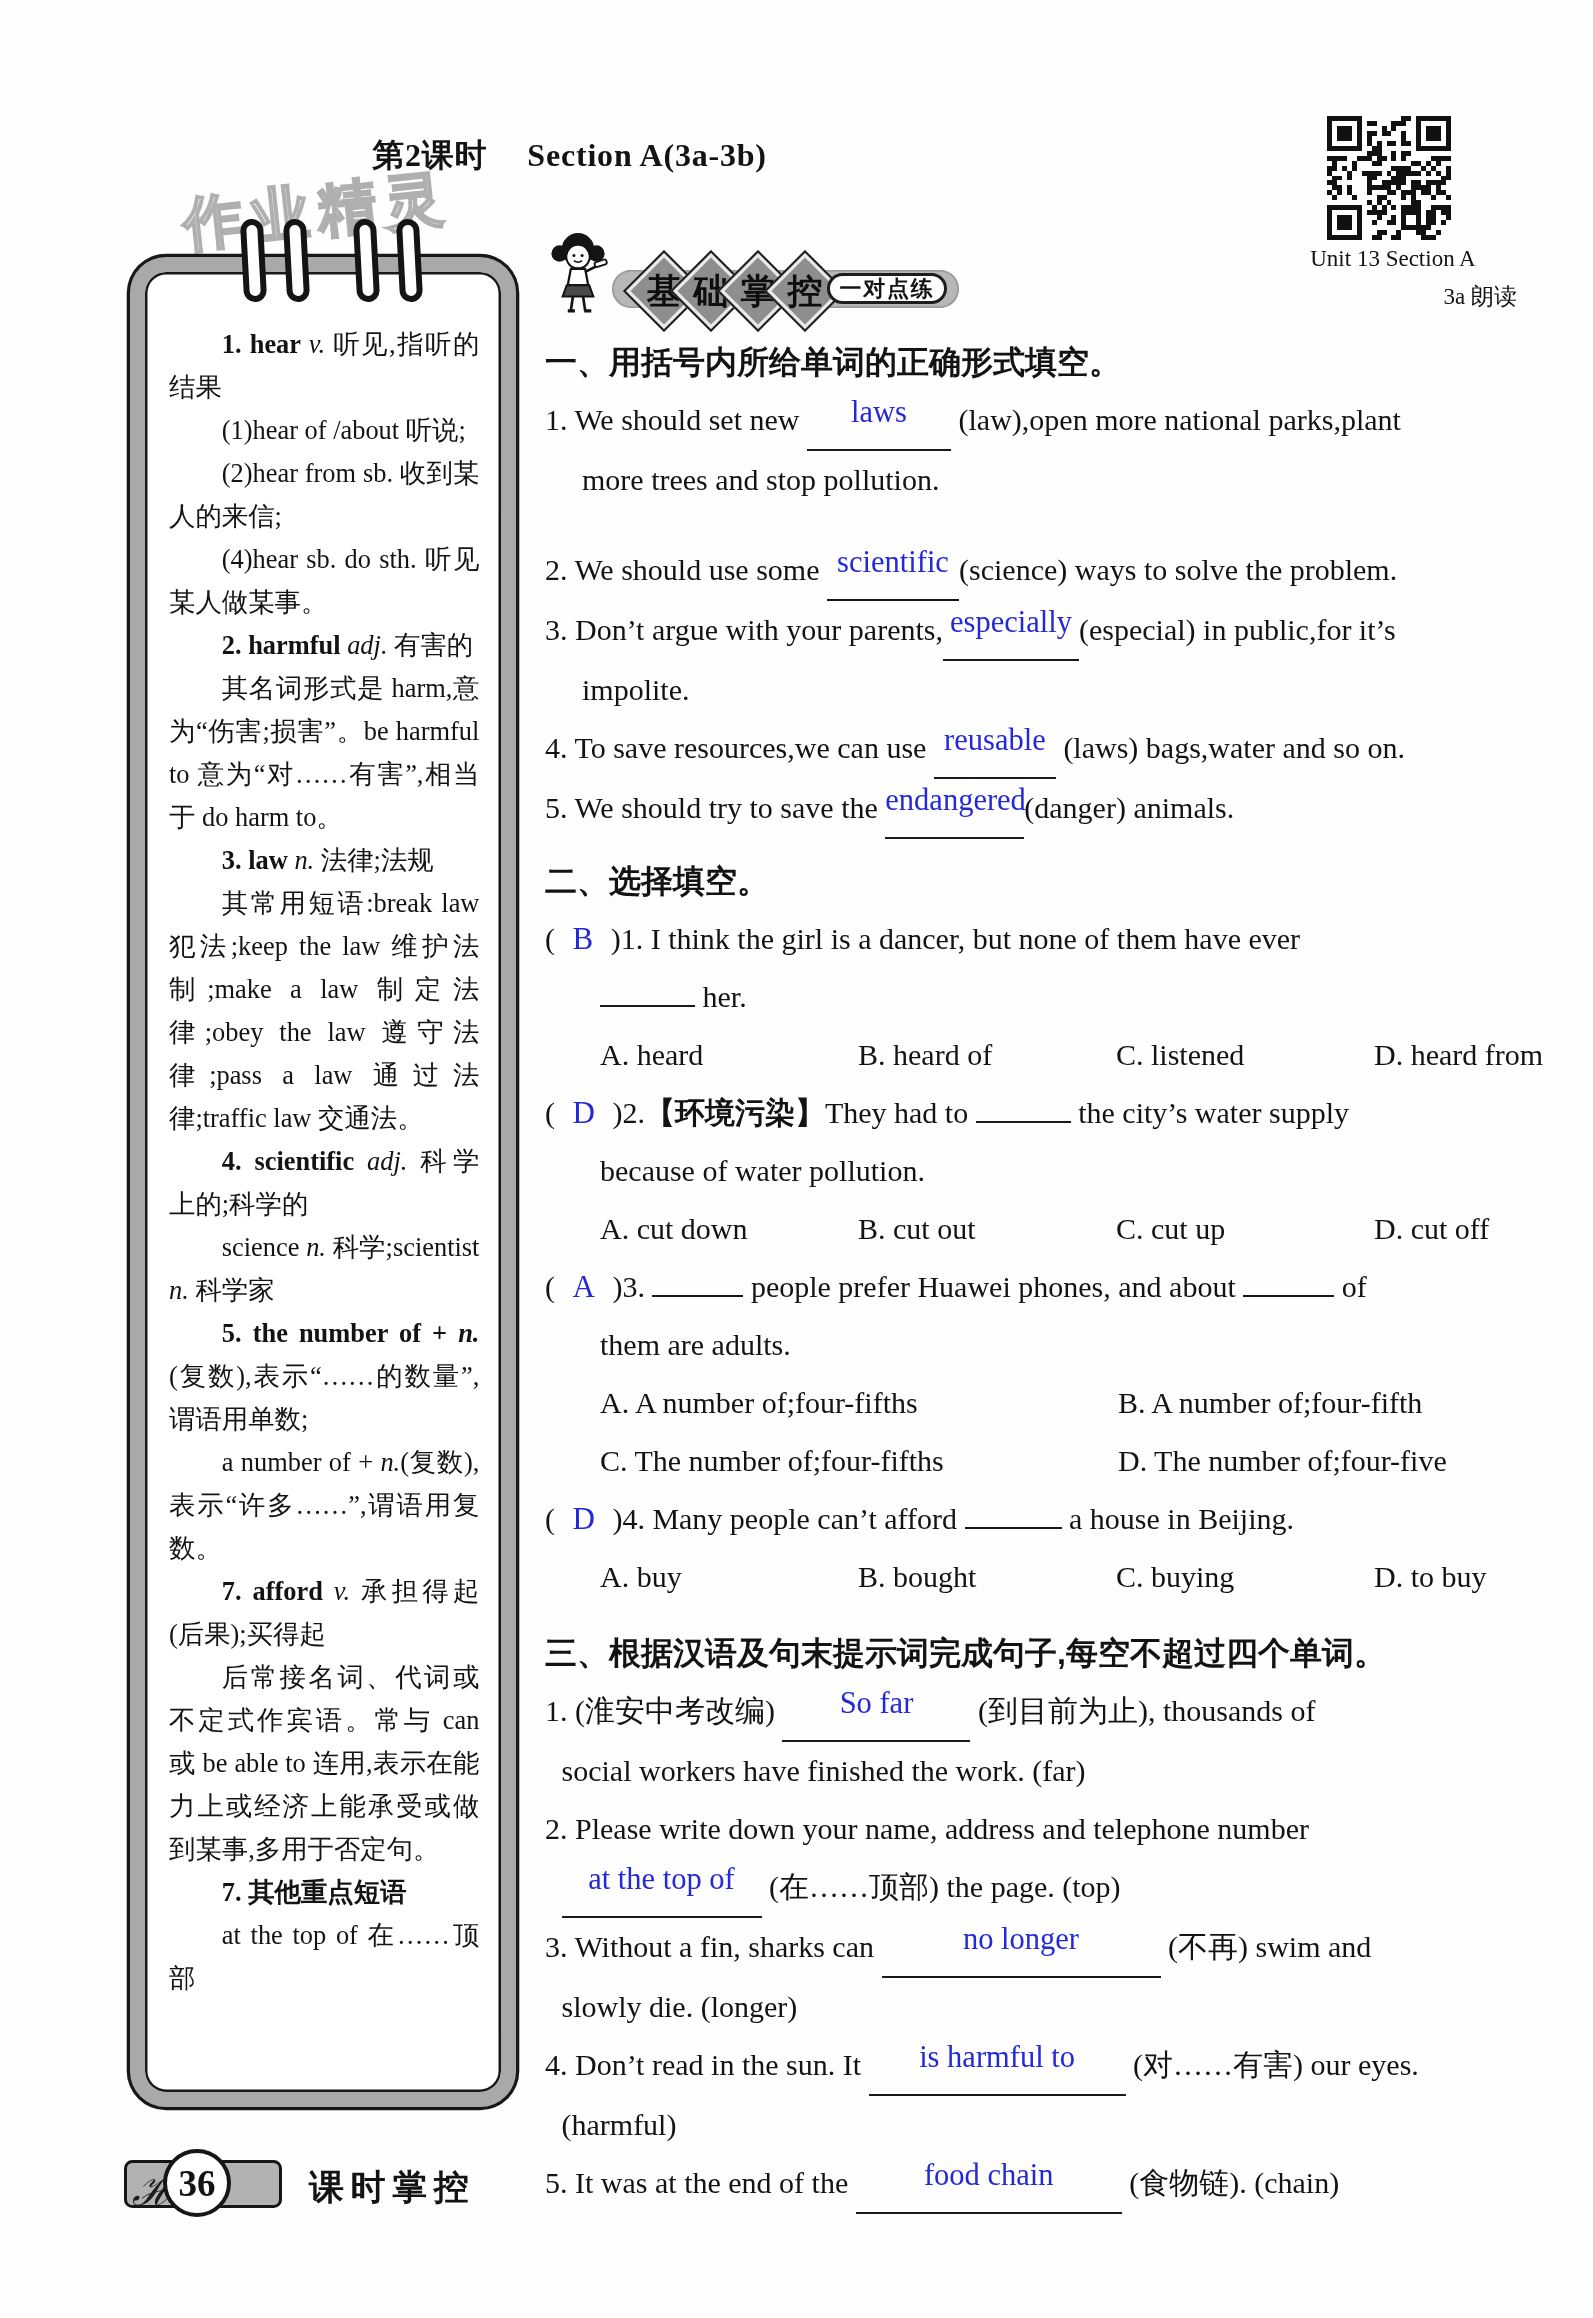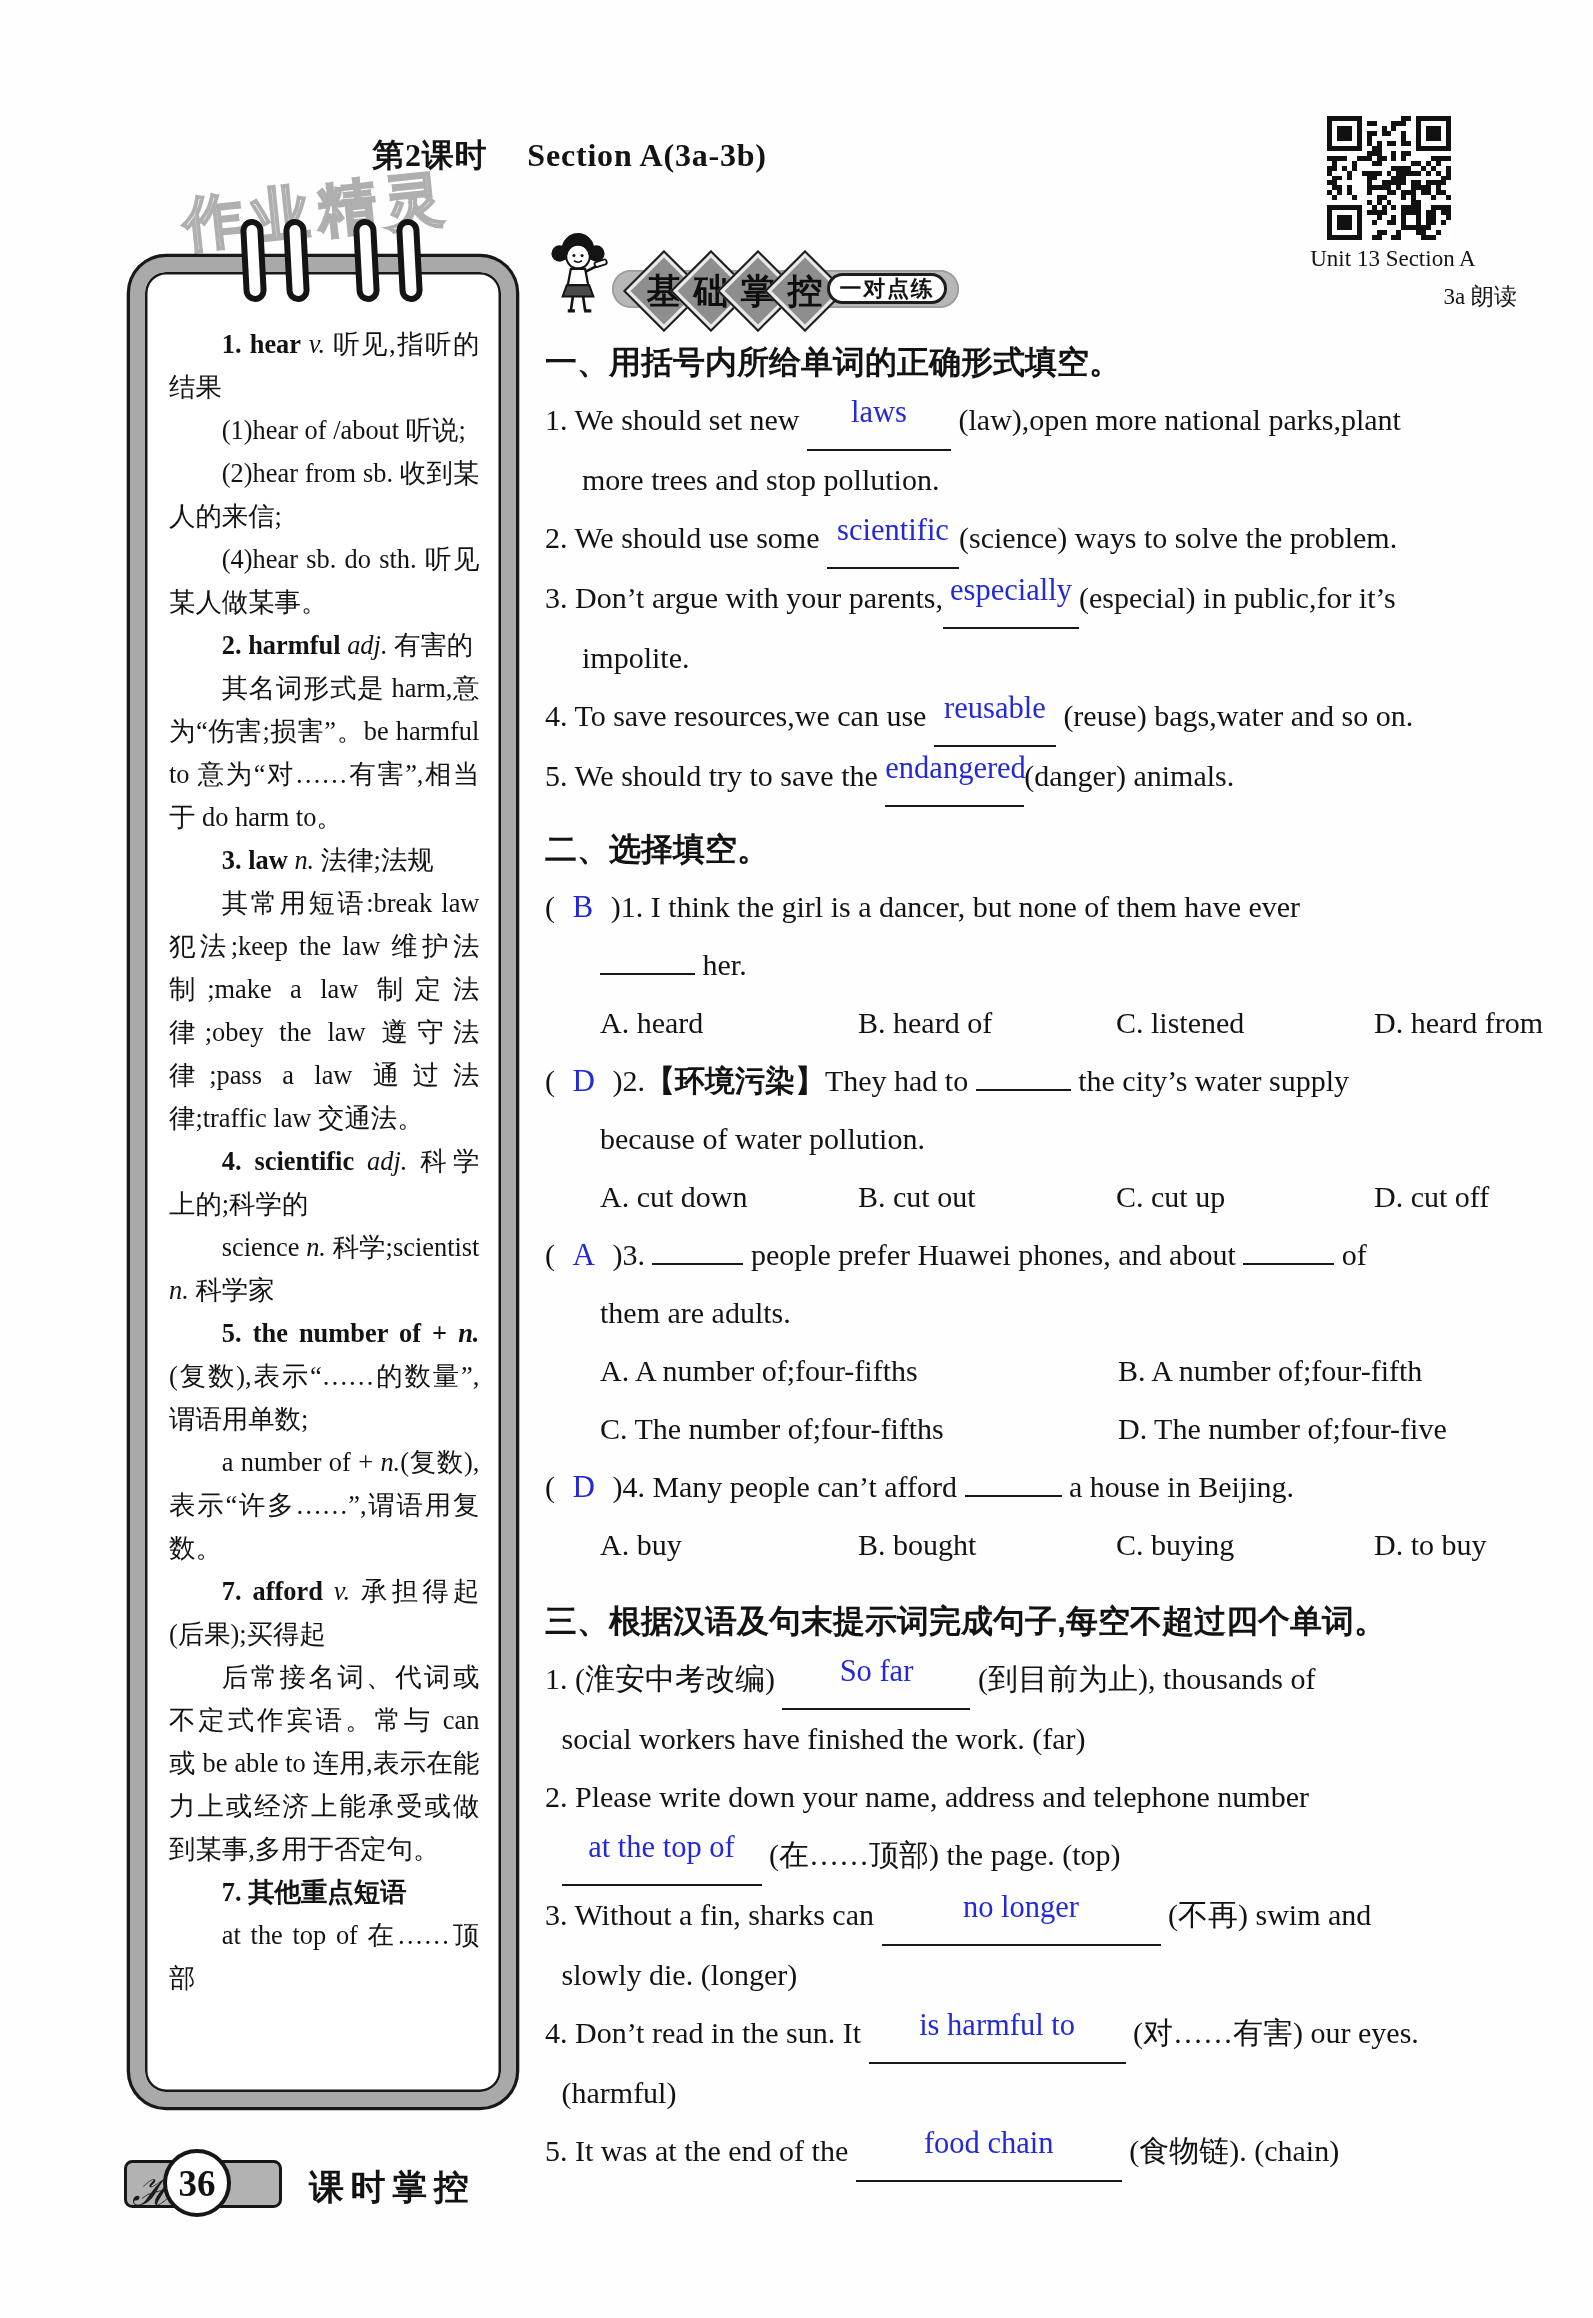--- a/index.html
+++ b/index.html
@@ -368,24 +368,24 @@
         <div class="sb-p"><span>后常接名词、代词或不定式作宾语。常与 can 或 be able to 连用,表示在能力上或经济上能承受或做到某事,多用于否定句。</span></div>
         <div class="sb-p"><span class="bold">7. 其他重点短语</span></div>
         <div class="sb-p"><span>at the top of 在……顶部</span></div>
       </div>
   </div>
 
   <div id="main-col">
       <div class="sec-h">一、用括号内所给单词的正确形式填空。</div>
       <div class="line"><span>1. We should set new </span><span class="blank" style="width: 144px;"><span class="ans">laws</span></span><span> (law),open more national parks,plant</span></div>
       <div class="line" style="margin-left: 37px;"><span>more trees and stop pollution.</span></div>
-      <div class="line"><span>2. We should use some </span><span class="blank" style="width: 132px;"><span class="ans">scientific</span></span><span>(science) ways to solve the problem.</span></div>
+      <div class="line"><span>2. We should use some </span><span class="blank" style="width: 132px; margin-top: 32px;"><span class="ans">scientific</span></span><span>(science) ways to solve the problem.</span></div>
       <div class="line"><span>3. Don’t argue with your parents,</span><span class="blank" style="width: 136px;"><span class="ans">especially</span></span><span>(especial) in public,for it’s</span></div>
       <div class="line" style="margin-left: 37px;"><span>impolite.</span></div>
-      <div class="line"><span>4. To save resources,we can use </span><span class="blank" style="width: 122px;"><span class="ans">reusable</span></span><span> (reuse) bags,water and so on.</span></div>
+      <div class="line"><span>4. To save resources,we can use </span><span class="blank" style="width: 122px;"><span class="ans">reusable</span></span><span> (laws) bags,water and so on.</span></div>
       <div class="line"><span>5. We should try to save the </span><span class="blank" style="width: 139px;"><span class="ans">endangered</span></span><span>(danger) animals.</span></div>
       <div class="sec-h" style="margin-top: 13.2px;">二、选择填空。</div>
       <div class="line"><span>( </span><span class="ansletter">B</span><span> )1. I think the girl is a dancer, but none of them have ever</span></div>
       <div class="line" style="margin-left: 55px;"><span class="blank" style="width: 95px;"><span class="ans"></span></span><span> her.</span></div>
       <div class="line" style="margin-left: 55px;"><span><span class="opt" style="width: 258px;">A. heard</span><span class="opt" style="width: 258px;">B. heard of</span><span class="opt" style="width: 258px;">C. listened</span><span class="opt" style="width: 258px;">D. heard from</span></span></div>
       <div class="line"><span>( </span><span class="ansletter">D</span><span> )2.</span><span class="cjk-b">【环境污染】</span><span>They had to </span><span class="blank" style="width: 95px;"><span class="ans"></span></span><span> the city’s water supply</span></div>
       <div class="line" style="margin-left: 55px;"><span>because of water pollution.</span></div>
       <div class="line" style="margin-left: 55px;"><span><span class="opt" style="width: 258px;">A. cut down</span><span class="opt" style="width: 258px;">B. cut out</span><span class="opt" style="width: 258px;">C. cut up</span><span class="opt" style="width: 258px;">D. cut off</span></span></div>
       <div class="line"><span>( </span><span class="ansletter">A</span><span> )3. </span><span class="blank" style="width: 91px;"><span class="ans"></span></span><span> people prefer Huawei phones, and about </span><span class="blank" style="width: 91px;"><span class="ans"></span></span><span> of</span></div>
       <div class="line" style="margin-left: 55px;"><span>them are adults.</span></div>

